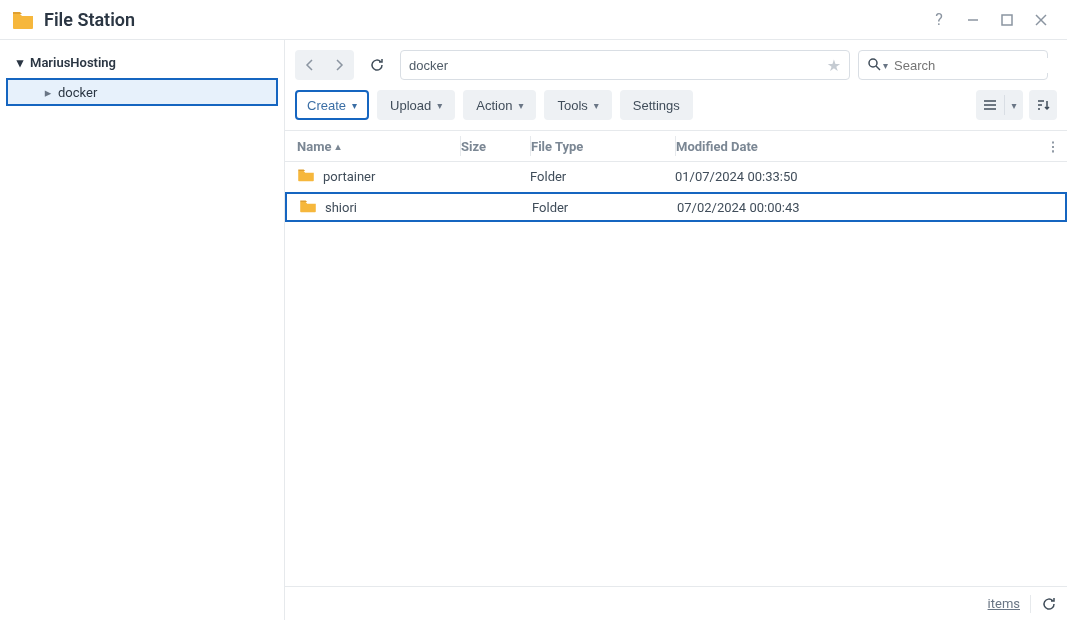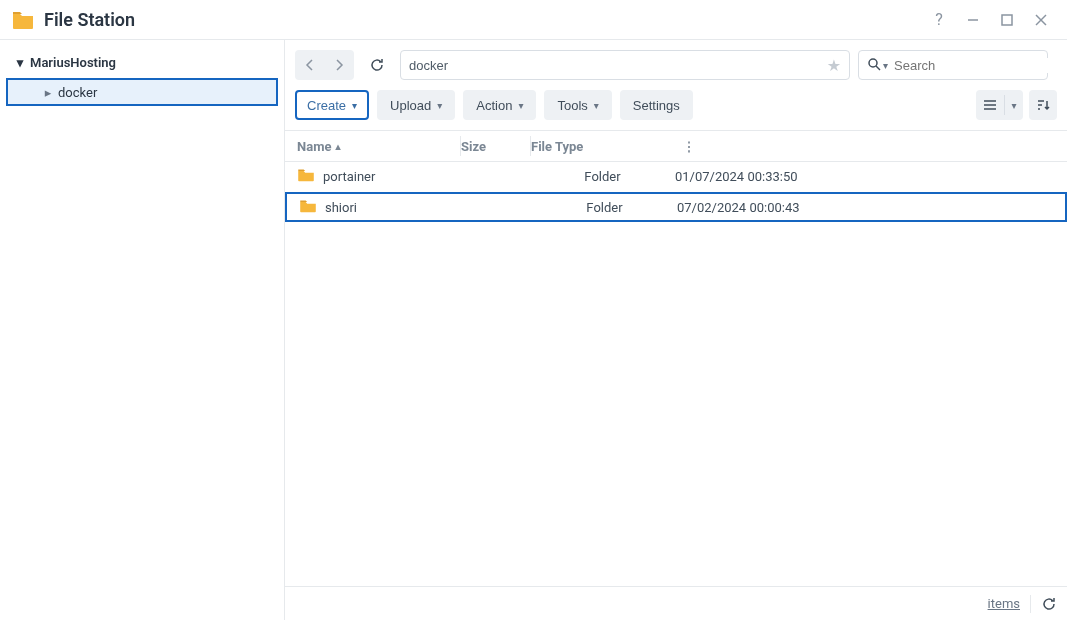--- a/index.html
+++ b/index.html
@@ -92,21 +92,21 @@
     .view-split { display:flex; background:#eef1f4; border-radius:4px;}
     .view-split .view-btn { background: transparent; }
     .view-split .divider { width:1px; background:#d9dee4; margin:5px 0;}
     .table-wrap { flex: 1; overflow: auto; }
     .table-header {
       display: flex; border-top: 1px solid #e6e9ec; border-bottom: 1px solid #e6e9ec;
       height: 32px; align-items: center; color: #7b8794; font-size: 13px; font-weight: bold;
     }
     .col-name { width: 175px; padding-left: 12px; display:flex; align-items:center; gap:4px;}
     .col-size { width: 70px; }
-    .col-type { width: 145px; text-align: center; }
+    .col-type { width: 145px; }
     .col-date { flex: 1; }
     .col-more { width: 28px; text-align:center; color:#8b95a1; cursor:pointer;}
     .th-sep { border-left: 1px solid #e6e9ec; height: 20px; display:flex; align-items:center;}
     .sort-ind { font-size:10px; color:#7b8794;}
     .row {
       display: flex; height: 30px; align-items: center; color: #404d5a;
       border-bottom: 1px solid transparent;
     }
     .row .col-name { display:flex; align-items:center; gap:8px;}
     .row.highlight { border: 2px solid #1565c0; }
@@ -247,20 +247,21 @@
         </div>
       </div>
 
       <div class="table-header">
         <div class="col-name">
           <span>Name</span>
           <span class="sort-ind">▴</span>
         </div>
         <div class="col-size th-sep">Size</div>
         <div class="col-type th-sep">File Type</div>
+        <div class="col-date th-sep">Modified Date</div>
         <div class="col-more">⋮</div>
       </div>
 
       <div class="table-wrap" id="rows">
           <div class="row">
             <div class="col-name">
               <span><svg class="folder-icon-sm" viewBox="0 0 22 18">
                   <path d="M1 4 h7 l2 2 h11 v10 a1 1 0 0 1 -1 1 h-18 a1 1 0 0 1 -1 -1 z" fill="#f6b73c"></path>
                   <path d="M1 2 h7 l2 2 h-9 z" fill="#e0a030"></path>
                 </svg></span>

